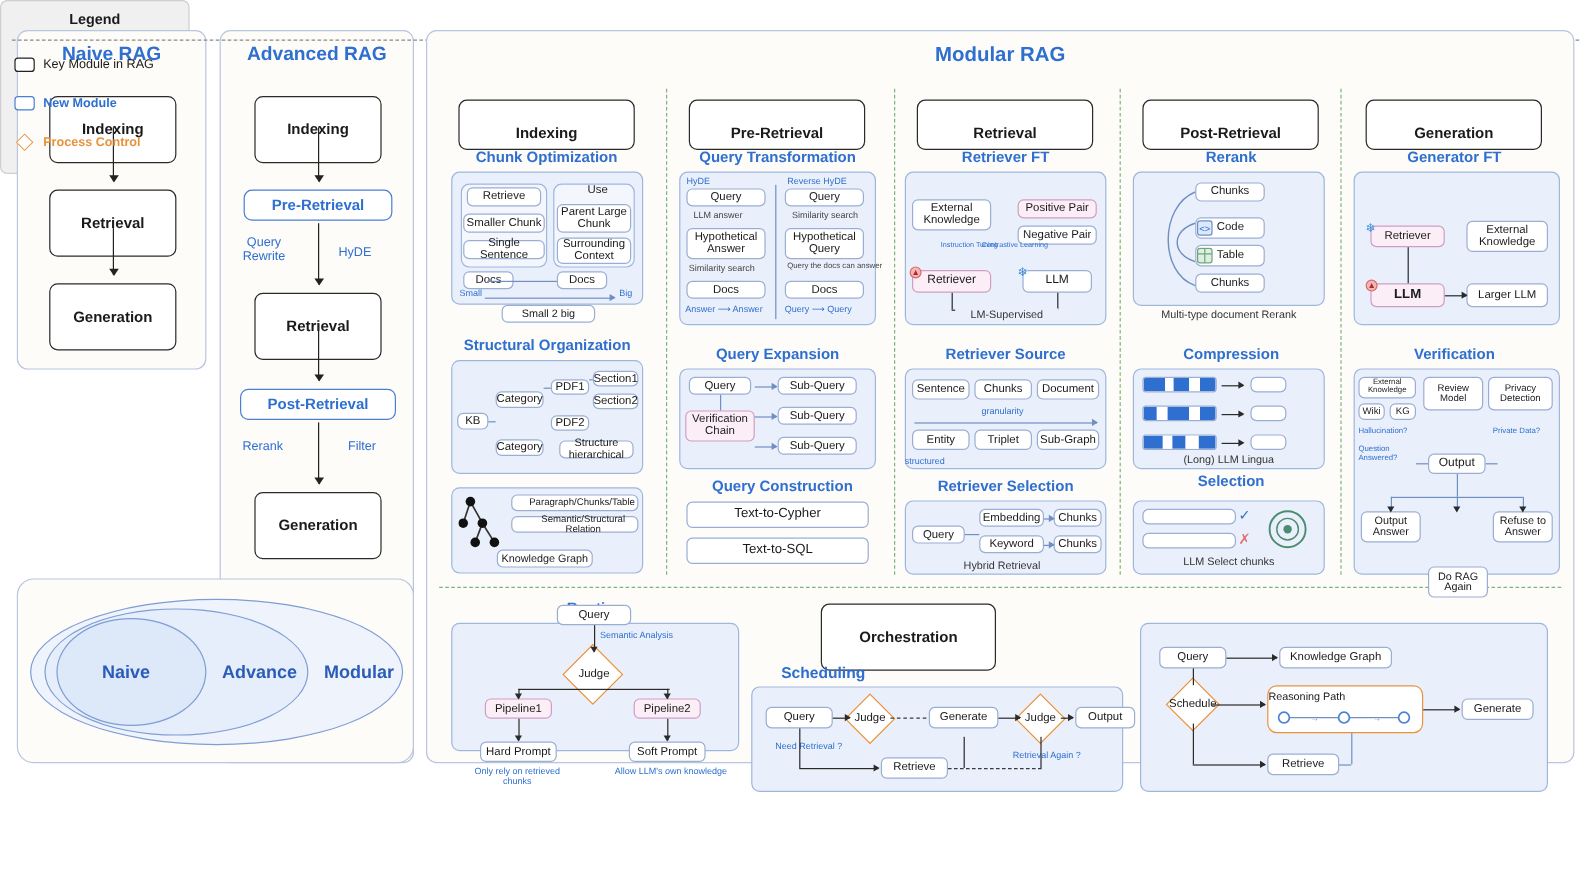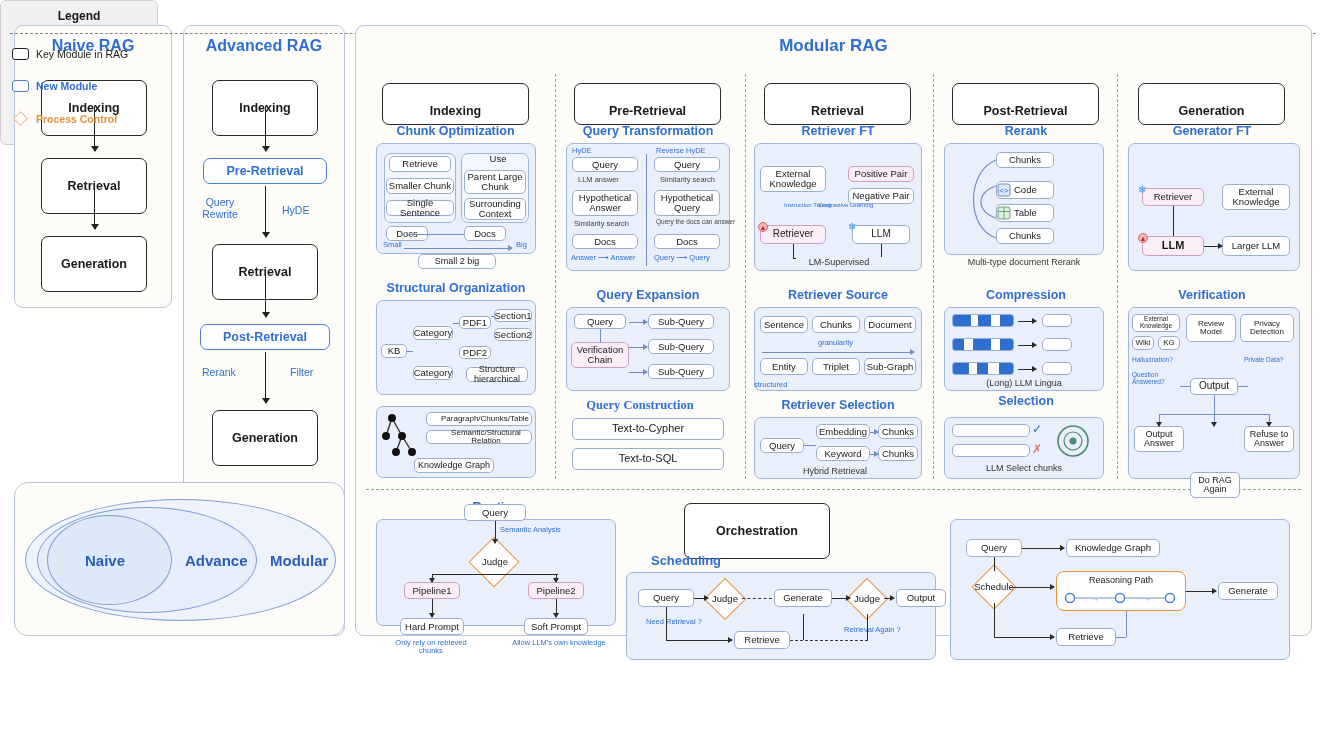--- a/index.html
+++ b/index.html
@@ -333,21 +333,21 @@
     <div class="wbox" style="left:218px;top:288px;width:52px;height:15px;">Query</div>
     <div class="pbox" style="left:215px;top:316px;width:58px;height:26px;">Verification Chain</div>
     <div class="wbox" style="left:292px;top:288px;width:66px;height:15px;">Sub-Query</div>
     <div class="wbox" style="left:292px;top:313px;width:66px;height:15px;">Sub-Query</div>
     <div class="wbox" style="left:292px;top:338px;width:66px;height:15px;">Sub-Query</div>
     <div class="ln ln-h ln-b ar ar-b" style="left:273px;top:296px;width:18px;"></div>
     <div class="ln ln-h ln-b ar ar-b" style="left:273px;top:321px;width:18px;"></div>
     <div class="ln ln-h ln-b ar ar-b" style="left:273px;top:346px;width:18px;"></div>
     <div class="ln ln-v ln-b" style="left:244px;top:303px;height:13px;"></div>
 
-    <div class="grp-title" style="left:204px;top:372px;width:160px;font-family:Liberation Serif, serif;">Query Construction</div>
+    <div class="grp-title" style="left:216px;top:372px;width:160px;">Query Construction</div>
     <div class="wbox" style="left:216px;top:392px;width:152px;height:22px;font-size:11px;">Text-to-Cypher</div>
     <div class="wbox" style="left:216px;top:422px;width:152px;height:22px;font-size:11px;">Text-to-SQL</div>
 
     <div class="grp-title" style="left:400px;top:98px;width:164px;">Retriever FT</div>
     <div class="bluebox" style="left:398px;top:117px;width:168px;height:128px;"></div>
     <div class="wbox" style="left:404px;top:140px;width:66px;height:26px;">External Knowledge</div>
     <div class="pbox" style="left:492px;top:140px;width:66px;height:16px;">Positive Pair</div>
     <div class="wbox" style="left:492px;top:162px;width:66px;height:16px;">Negative Pair</div>
     <div class="pbox" style="left:404px;top:199px;width:66px;height:19px;font-size:10px;">Retriever</div>
     <div class="flame" style="left:402px;top:196px;">▲</div>
@@ -524,21 +524,21 @@
     <div class="ln ln-v" style="left:447px;top:588px;height:26px;"></div>
     <div class="dash" style="left:434px;top:614px;width:78px;"></div>
     <div class="ln ln-v" style="left:511px;top:588px;height:26px;"></div>
 
     <div class="bluebox" style="left:594px;top:493px;width:340px;height:141px;"></div>
     <div class="wbox" style="left:610px;top:513px;width:56px;height:18px;background:#fff;">Query</div>
     <div class="wbox" style="left:710px;top:513px;width:94px;height:18px;background:#fff;">Knowledge Graph</div>
     <div class="dia" style="left:622px;top:545px;width:32px;height:32px;"></div>
     <div class="dia-txt" style="left:608px;top:555px;width:60px;">Schedule</div>
     <div class="obox" style="left:700px;top:545px;width:130px;height:40px;border-radius:8px;background:#fff;align-items:flex-start;">
-      <span style="display:block;width:100%;text-align:center;font-size:9px;margin-top:3px;">Reasoning Path</span>
+      <span style="display:block;width:100%;text-align:left;font-size:9px;margin-top:3px;">Reasoning Path</span>
     </div>
     <svg style="position:absolute;left:706px;top:562px;" width="118" height="20">
       <line x1="8" y1="10" x2="108" y2="10" stroke="#6f8fc4" stroke-width="1"></line>
       <circle cx="8" cy="10" r="4.5" fill="#fff" stroke="#4a7fd4" stroke-width="1.4"></circle>
       <circle cx="58" cy="10" r="4.5" fill="#fff" stroke="#4a7fd4" stroke-width="1.4"></circle>
       <circle cx="108" cy="10" r="4.5" fill="#fff" stroke="#4a7fd4" stroke-width="1.4"></circle>
       <text x="30" y="13" font-size="7" fill="#6f8fc4">→</text>
       <text x="82" y="13" font-size="7" fill="#6f8fc4">→</text>
     </svg>
     <div class="wbox" style="left:862px;top:556px;width:60px;height:18px;background:#fff;">Generate</div>

